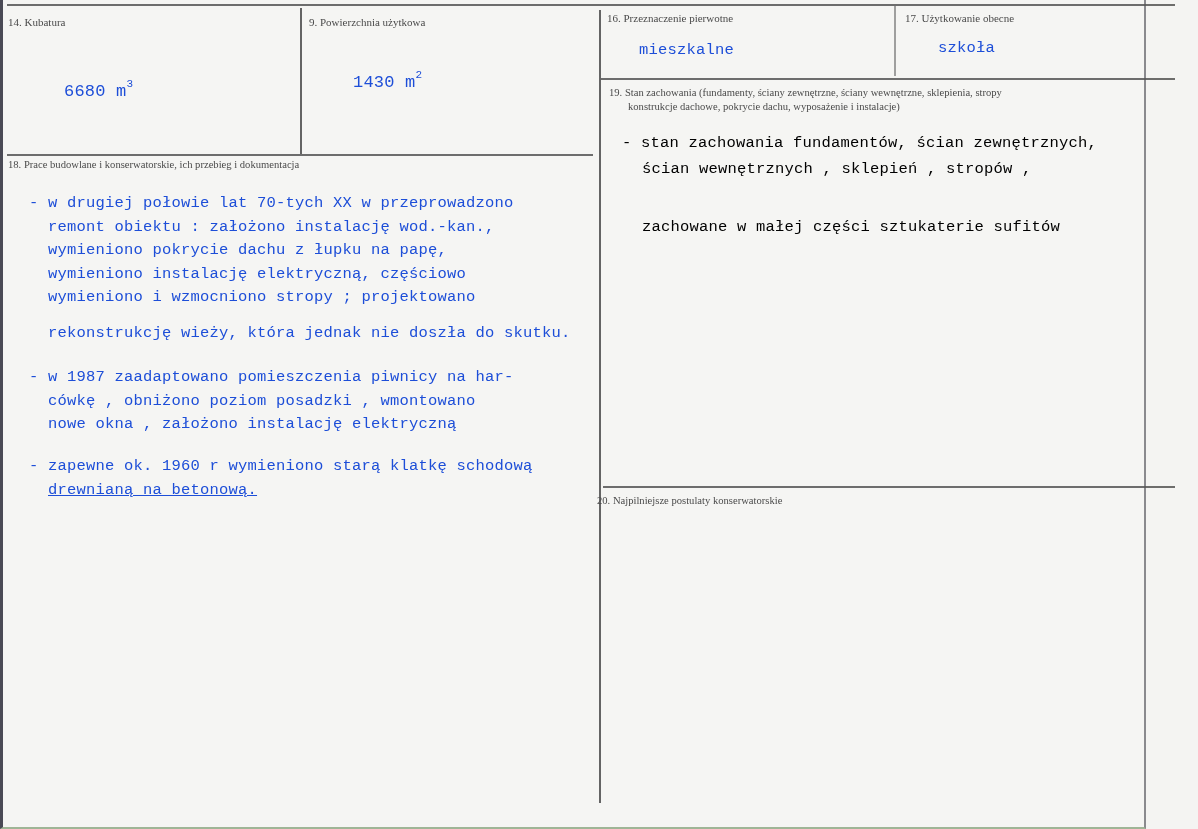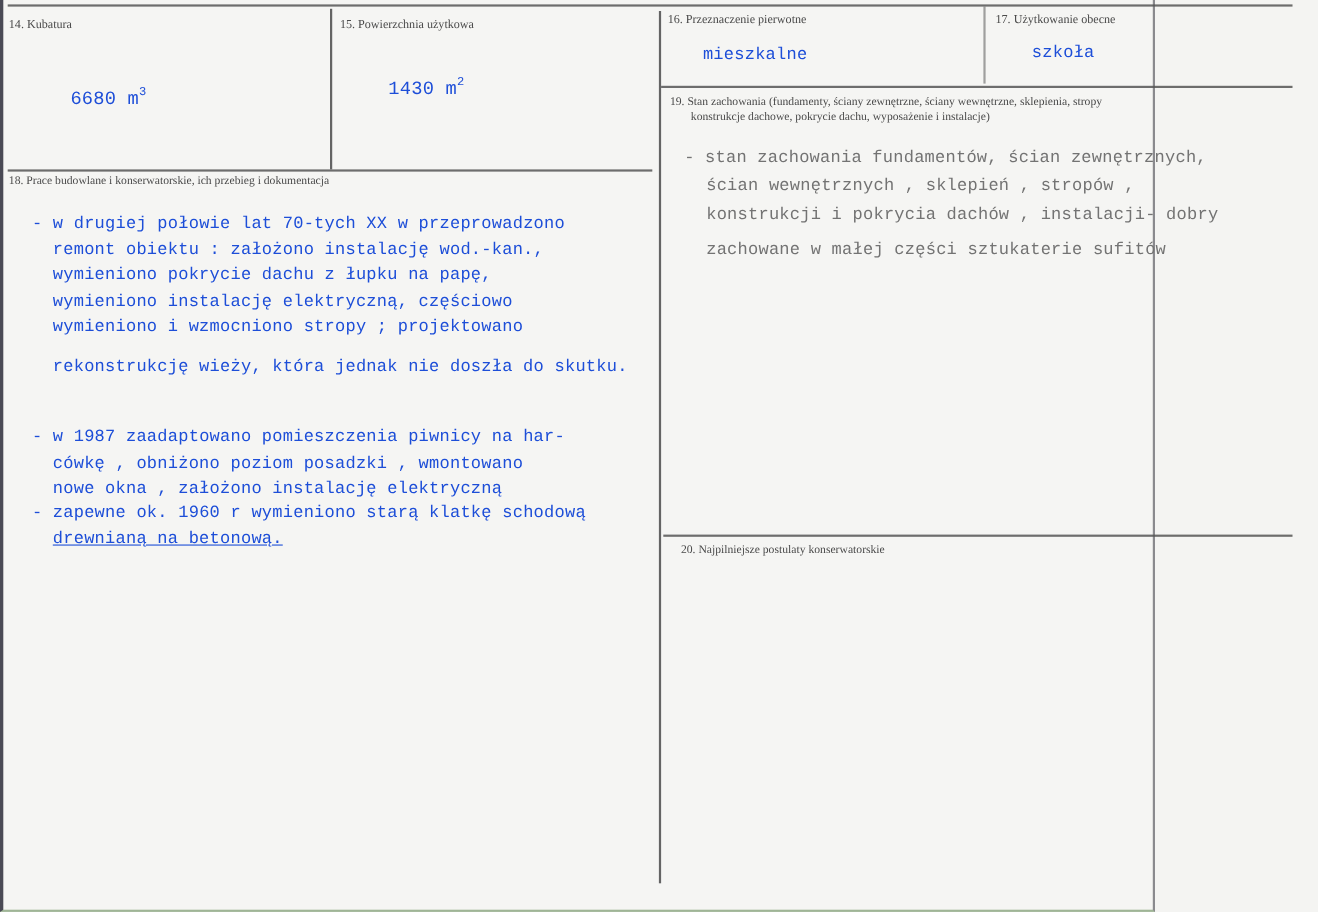--- a/index.html
+++ b/index.html
@@ -4,21 +4,21 @@
 <style>
   html, body { margin: 0; padding: 0; }
   body {
     width: 1198px; height: 829px; overflow: hidden;
     background: #f4f4f2;
     position: relative;
     font-family: "Liberation Serif", "DejaVu Serif", serif;
     color: #3a3a3a;
   }
   .page {
-    position: absolute; left: 0; top: 0; width: 1050px; height: 829px;
+    position: absolute; left: 0; top: 0; width: 1146px; height: 829px;
     background: #f5f5f3;
     border-left: 3px solid #4a4a55;
     border-right: 2px solid #8a8a8e;
     border-bottom: 2px solid #9fb596;
     box-sizing: border-box;
   }
   .hline { position: absolute; height: 2px; background: #555; opacity: .85; }
   .vline { position: absolute; width: 2px; background: #4a4a4a; opacity: .85; }
   .label {
     position: absolute;
@@ -28,37 +28,37 @@
   .typed {
     position: absolute;
     font-family: "Liberation Mono", "DejaVu Sans Mono", monospace;
     font-size: 15.5px; color: #1d4ed8; white-space: nowrap;
     letter-spacing: 0.2px;
   }
   .typed sup { font-size: 11px; position: relative; top: -2px; }
   .para { line-height: 23.5px; }
   .para .ln { display: block; }
   .para .ln.indent { padding-left: 17px; }
-  .light { color: #737373; }
+  .light { color: #000000; }
 </style>
 </head>
 <body>
 
 <div class="page">
 
   <div class="hline" style="left:4px; top:4px; width:1168px;"></div>
 
   <div class="label" style="left:5px; top:16px;">14. Kubatura</div>
   <div class="typed" style="left:61px; top:80px; font-size:17px;">
     <span>6680 m</span><sup>3</sup>
   </div>
 
   <div class="vline" style="left:297px; top:8px; height:146px;"></div>
 
-  <div class="label" style="left:306px; top:16px;">15. Powierzchnia użytkowa</div>
+  <div class="label" style="left:306px; top:16px;">9. Powierzchnia użytkowa</div>
   <div class="typed" style="left:350px; top:71px; font-size:17px;">
     <span>1430 m</span><sup>2</sup>
   </div>
 
   <div class="hline" style="left:4px; top:154px; width:586px;"></div>
 
   <div class="vline" style="left:596px; top:10px; height:793px;"></div>
 
   <div class="label" style="left:604px; top:12px;">16. Przeznaczenie pierwotne</div>
   <div class="typed" style="left:636px; top:41px;">mieszkalne</div>
@@ -69,44 +69,43 @@
   <div class="typed" style="left:935px; top:39px;">szkoła</div>
 
   <div class="hline" style="left:598px; top:78px; width:574px;"></div>
 
   <div class="label" style="left:606px; top:87px; font-size:10.6px;">19. Stan zachowania (fundamenty, ściany zewnętrzne, ściany wewnętrzne, sklepienia, stropy</div>
   <div class="label" style="left:625px; top:101px; font-size:10.6px;">konstrukcje dachowe, pokrycie dachu, wyposażenie i instalacje)</div>
 
   <div class="typed para light" style="left:619px; top:130px; line-height:26px;">
     <span class="ln">- stan zachowania fundamentów, ścian zewnętrznych,</span>
     <span class="ln indent" style="padding-left:20px;">ścian wewnętrznych , sklepień , stropów ,</span>
-    <span class="ln indent" style="padding-left:20px;">konstrukcji i pokrycia dachów , instalacji- dobry</span>
   </div>
   <div class="typed light" style="left:639px; top:218px;">zachowane w małej części sztukaterie sufitów</div>
 
   <div class="label" style="left:5px; top:159px; font-size:10.6px;">18. Prace budowlane i konserwatorskie, ich przebieg i dokumentacja</div>
 
   <div class="typed para" style="left:26px; top:192px;">
     <span class="ln">- w drugiej połowie lat 70-tych XX w przeprowadzono</span>
     <span class="ln indent" style="padding-left:19px;">remont obiektu : założono instalację wod.-kan.,</span>
     <span class="ln indent" style="padding-left:19px;">wymieniono pokrycie dachu z łupku na papę,</span>
     <span class="ln indent" style="padding-left:19px;">wymieniono instalację elektryczną,  częściowo</span>
     <span class="ln indent" style="padding-left:19px;">wymieniono i wzmocniono stropy ; projektowano</span>
     <span class="ln indent" style="padding-left:19px;margin-top:12px;">rekonstrukcję wieży, która jednak nie doszła do skutku.</span>
   </div>
 
-  <div class="typed para" style="left:26px; top:366px;margin-top:20px;">
+  <div class="typed para" style="left:26px; top:366px;">
     <span class="ln">- w 1987 zaadaptowano pomieszczenia piwnicy na har-</span>
     <span class="ln indent" style="padding-left:19px;">cówkę , obniżono poziom posadzki , wmontowano</span>
     <span class="ln indent" style="padding-left:19px;">nowe okna , założono instalację elektryczną</span>
   </div>
 
   <div class="typed para" style="left:26px; top:455px;">
     <span class="ln">- zapewne ok. 1960 r wymieniono starą klatkę schodową</span>
     <span class="ln indent" style="padding-left:19px;text-decoration:underline;">drewnianą na betonową.</span>
   </div>
 
   <div class="hline" style="left:600px; top:486px; width:572px;"></div>
 
-  <div class="label" style="left:616px; top:495px; font-size:10.6px;">20. Najpilniejsze postulaty konserwatorskie</div>
+  <div class="label" style="left:594px; top:495px; font-size:10.6px;">20. Najpilniejsze postulaty konserwatorskie</div>
   <div class="typed" style="left:640px; top:530px;"></div>
 
 </div>
 
 </body></html>

